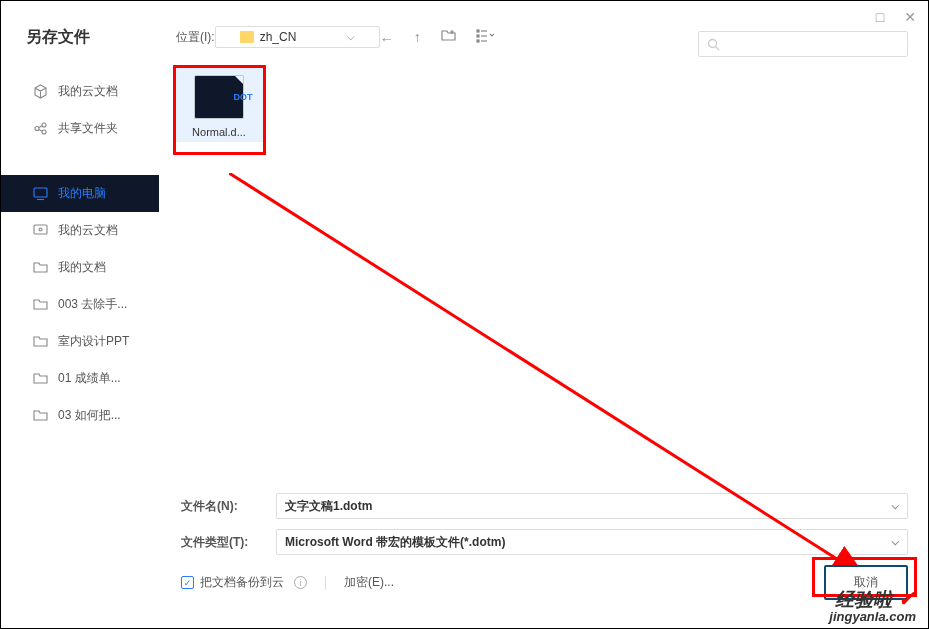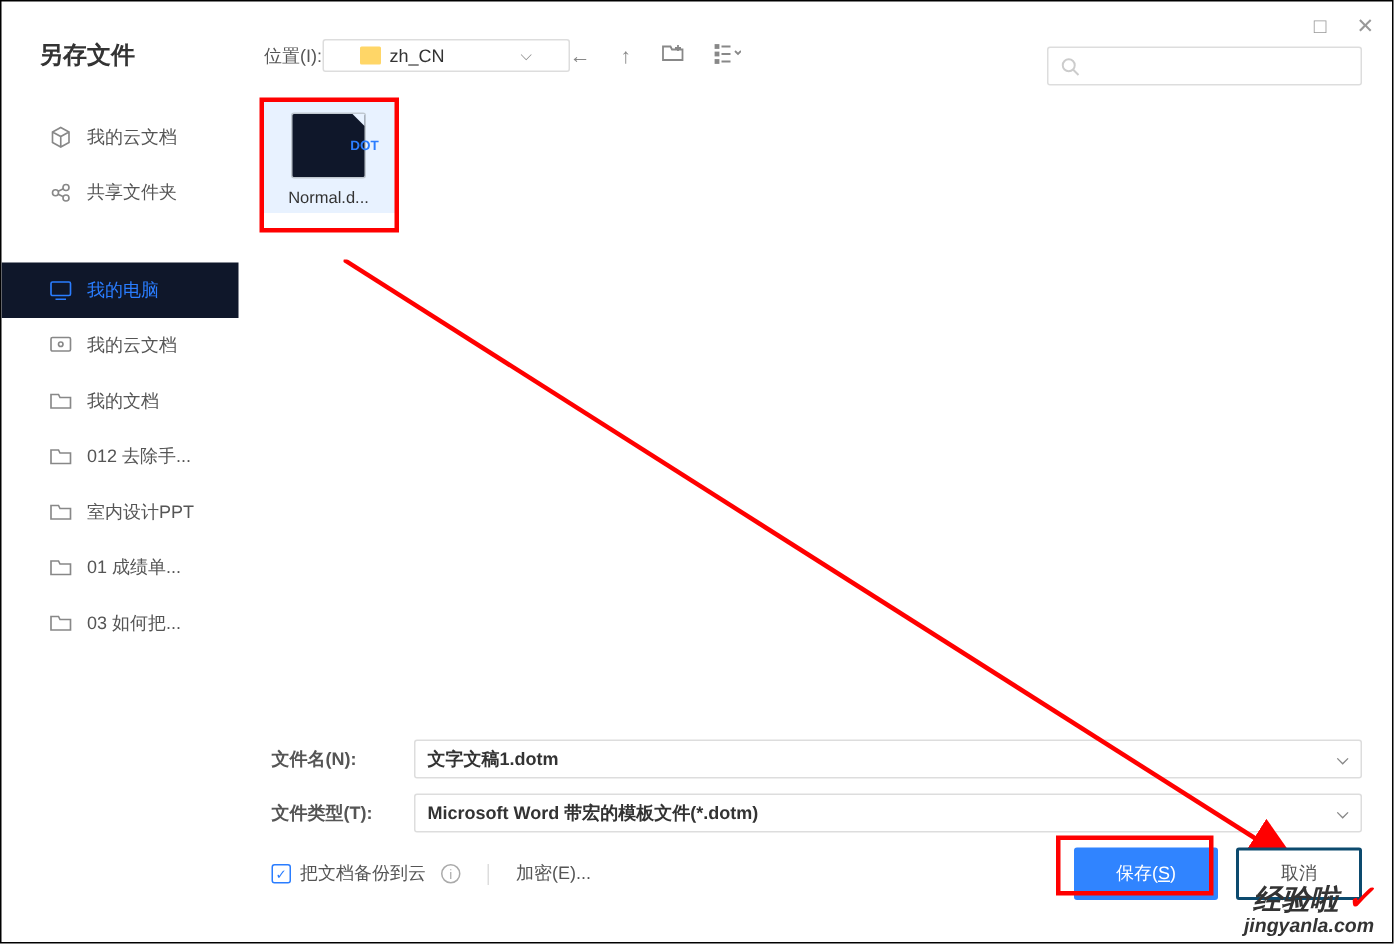--- a/index.html
+++ b/index.html
@@ -433,21 +433,21 @@
           </svg>
       </span>
       <span>我的文档</span>
     </div>
     <div class="sidebar-item">
       <span class="sidebar-icon">
         <svg width="15" height="15" viewBox="0 0 15 15" fill="none" stroke="#888" stroke-width="1.1">
             <path d="M1 3 L6 3 L7 5 L14 5 L14 12 L1 12 Z"></path>
           </svg>
       </span>
-      <span>012 去除手...</span>
+      <span>003 去除手...</span>
     </div>
     <div class="sidebar-item">
       <span class="sidebar-icon">
         <svg width="15" height="15" viewBox="0 0 15 15" fill="none" stroke="#888" stroke-width="1.1">
             <path d="M1 3 L6 3 L7 5 L14 5 L14 12 L1 12 Z"></path>
           </svg>
       </span>
       <span>室内设计PPT</span>
     </div>
     <div class="sidebar-item">
@@ -509,21 +509,20 @@
       <label class="checkbox-wrap">
         <span class="checkbox">✓</span>
         <span>把文档备份到云</span>
         <span class="info-icon">i</span>
       </label>
       <span class="divider"></span>
       <span>加密(E)...</span>
     </div>
     <div class="action-right">
       <div class="save-highlight"></div>
-      <button class="btn-primary"><span>保存(</span><span class="underline-key">S</span><span>)</span></button>
       <button class="btn-secondary">取消</button>
     </div>
   </div>
 </div>
 
 <div class="watermark">
   <div class="wm-top"><span>经验啦</span> <span class="wm-check">✓</span></div>
   <div class="wm-bottom">jingyanla.com</div>
 </div>
 

